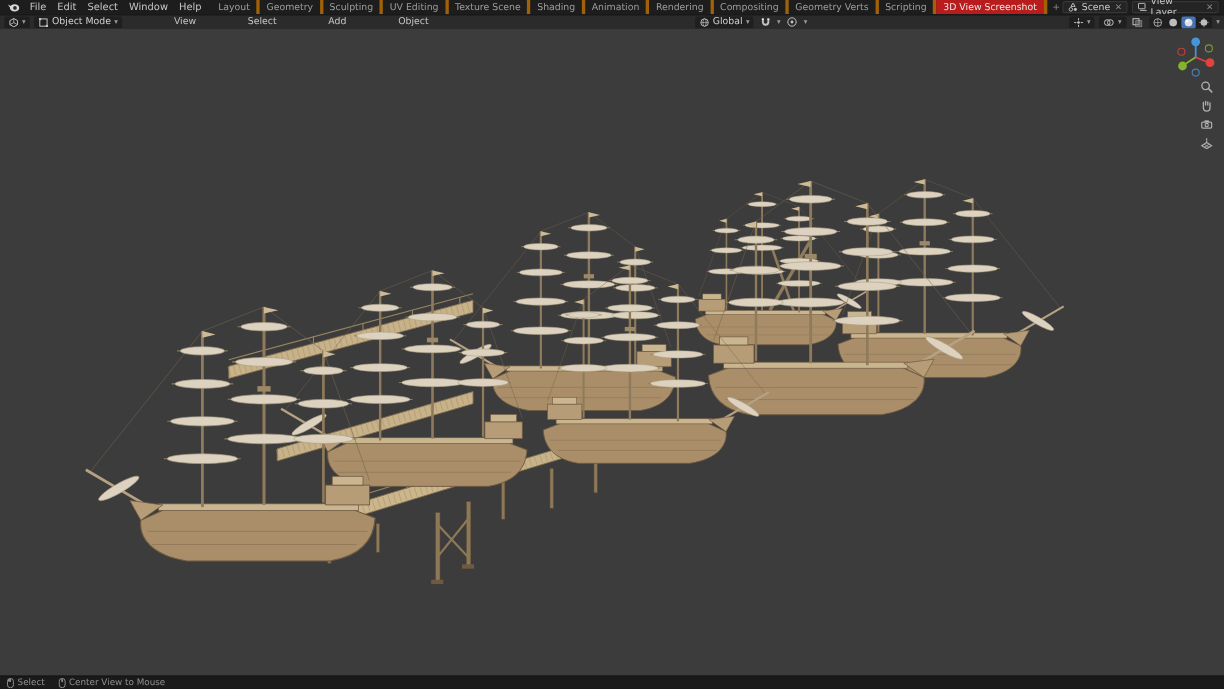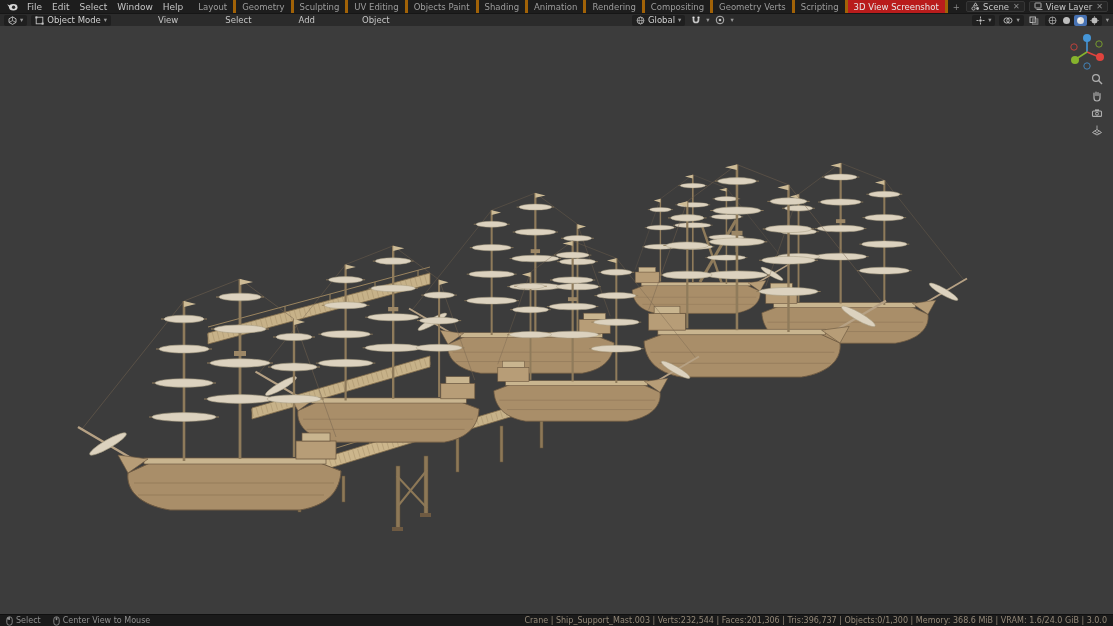--- a/index.html
+++ b/index.html
@@ -63,21 +63,21 @@
         <span class="mi">Edit</span>
         <span class="mi">Select</span>
         <span class="mi">Window</span>
         <span class="mi">Help</span>
       </nav>
       <nav class="workspaces">
         <span class="ws">Layout</span>
         <span class="ws">Geometry</span>
         <span class="ws">Sculpting</span>
         <span class="ws">UV Editing</span>
-        <span class="ws">Objects Paint</span>
+        <span class="ws">Texture Scene</span>
         <span class="ws">Shading</span>
         <span class="ws">Animation</span>
         <span class="ws">Rendering</span>
         <span class="ws">Compositing</span>
         <span class="ws">Geometry Verts</span>
         <span class="ws">Scripting</span>
         <span class="ws active">3D View Screenshot</span>
         <span class="ws add">+</span>
       </nav>
     </div>
@@ -384,16 +384,15 @@
         <span>Select</span>
       </span>
       <span class="hint">
         <svg width="7" height="10" viewBox="0 0 7 10">
             <rect x="0.8" y="0.8" width="5.4" height="8.4" rx="2.6" fill="none" stroke="#8f8f8f" stroke-width="0.9"></rect>
             <rect x="2.7" y="1.2" width="1.6" height="3" rx="0.8" fill="#8f8f8f"></rect>
           </svg>
         <span>Center View to Mouse</span>
       </span>
     </div>
-    <div class="sb-right">Crane | Ship_Support_Mast.003 | Verts:232,544 | Faces:201,306 | Tris:396,737 | Objects:0/1,300 | Memory: 368.6 MiB | VRAM: 1.6/24.0 GiB | 3.0.0</div>
   </footer>
 
 </div>
 
 </body></html>

